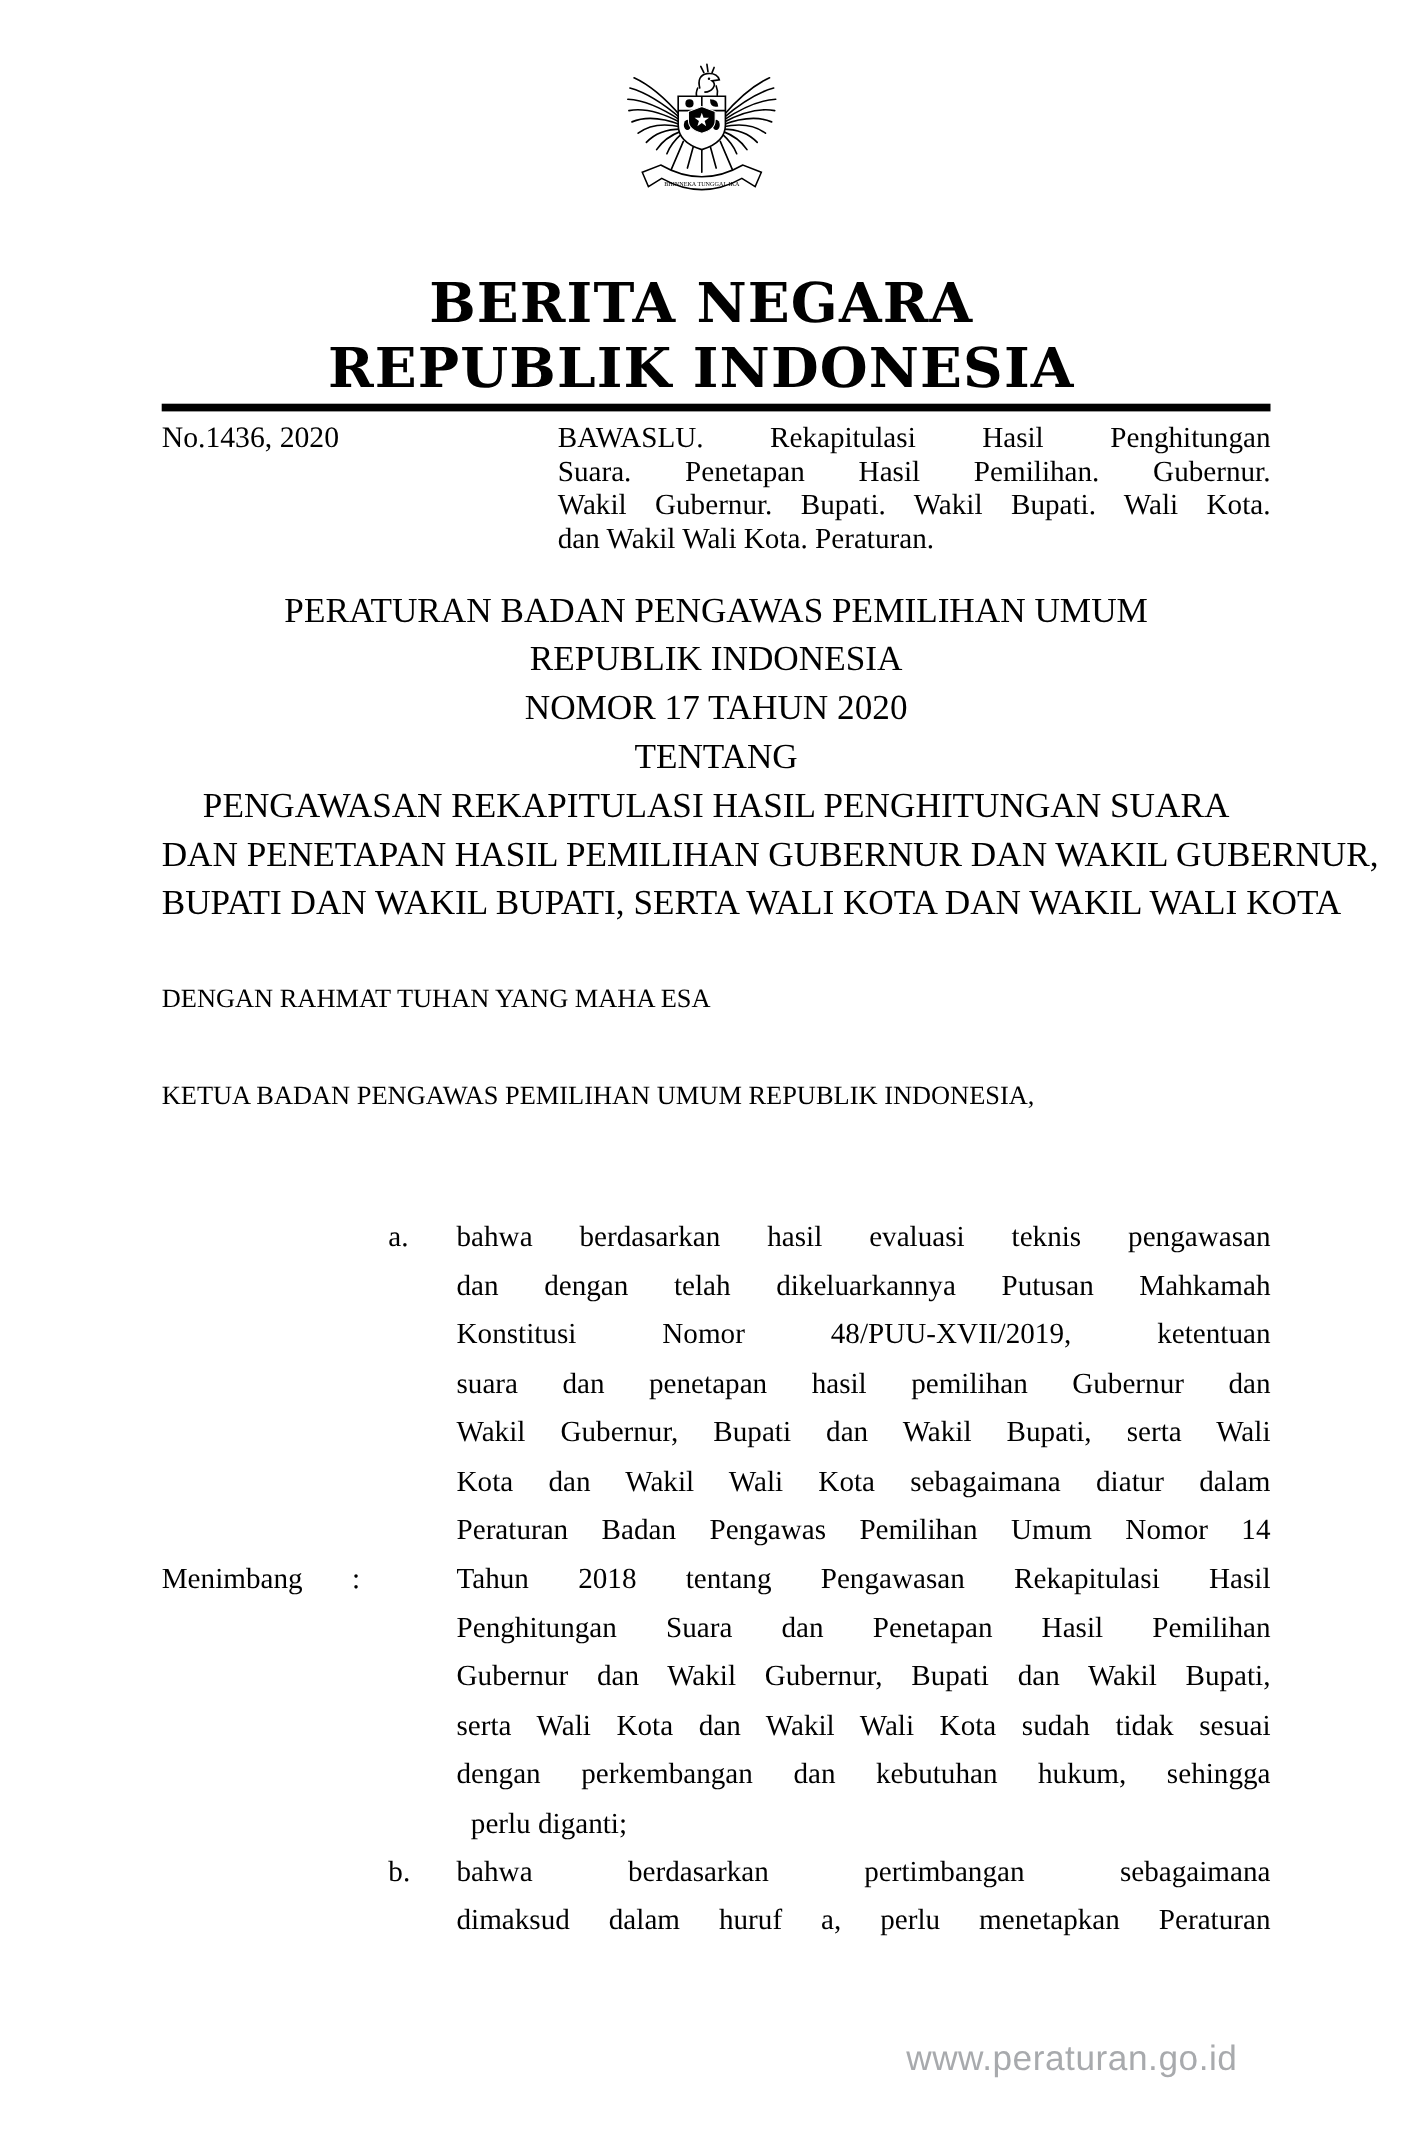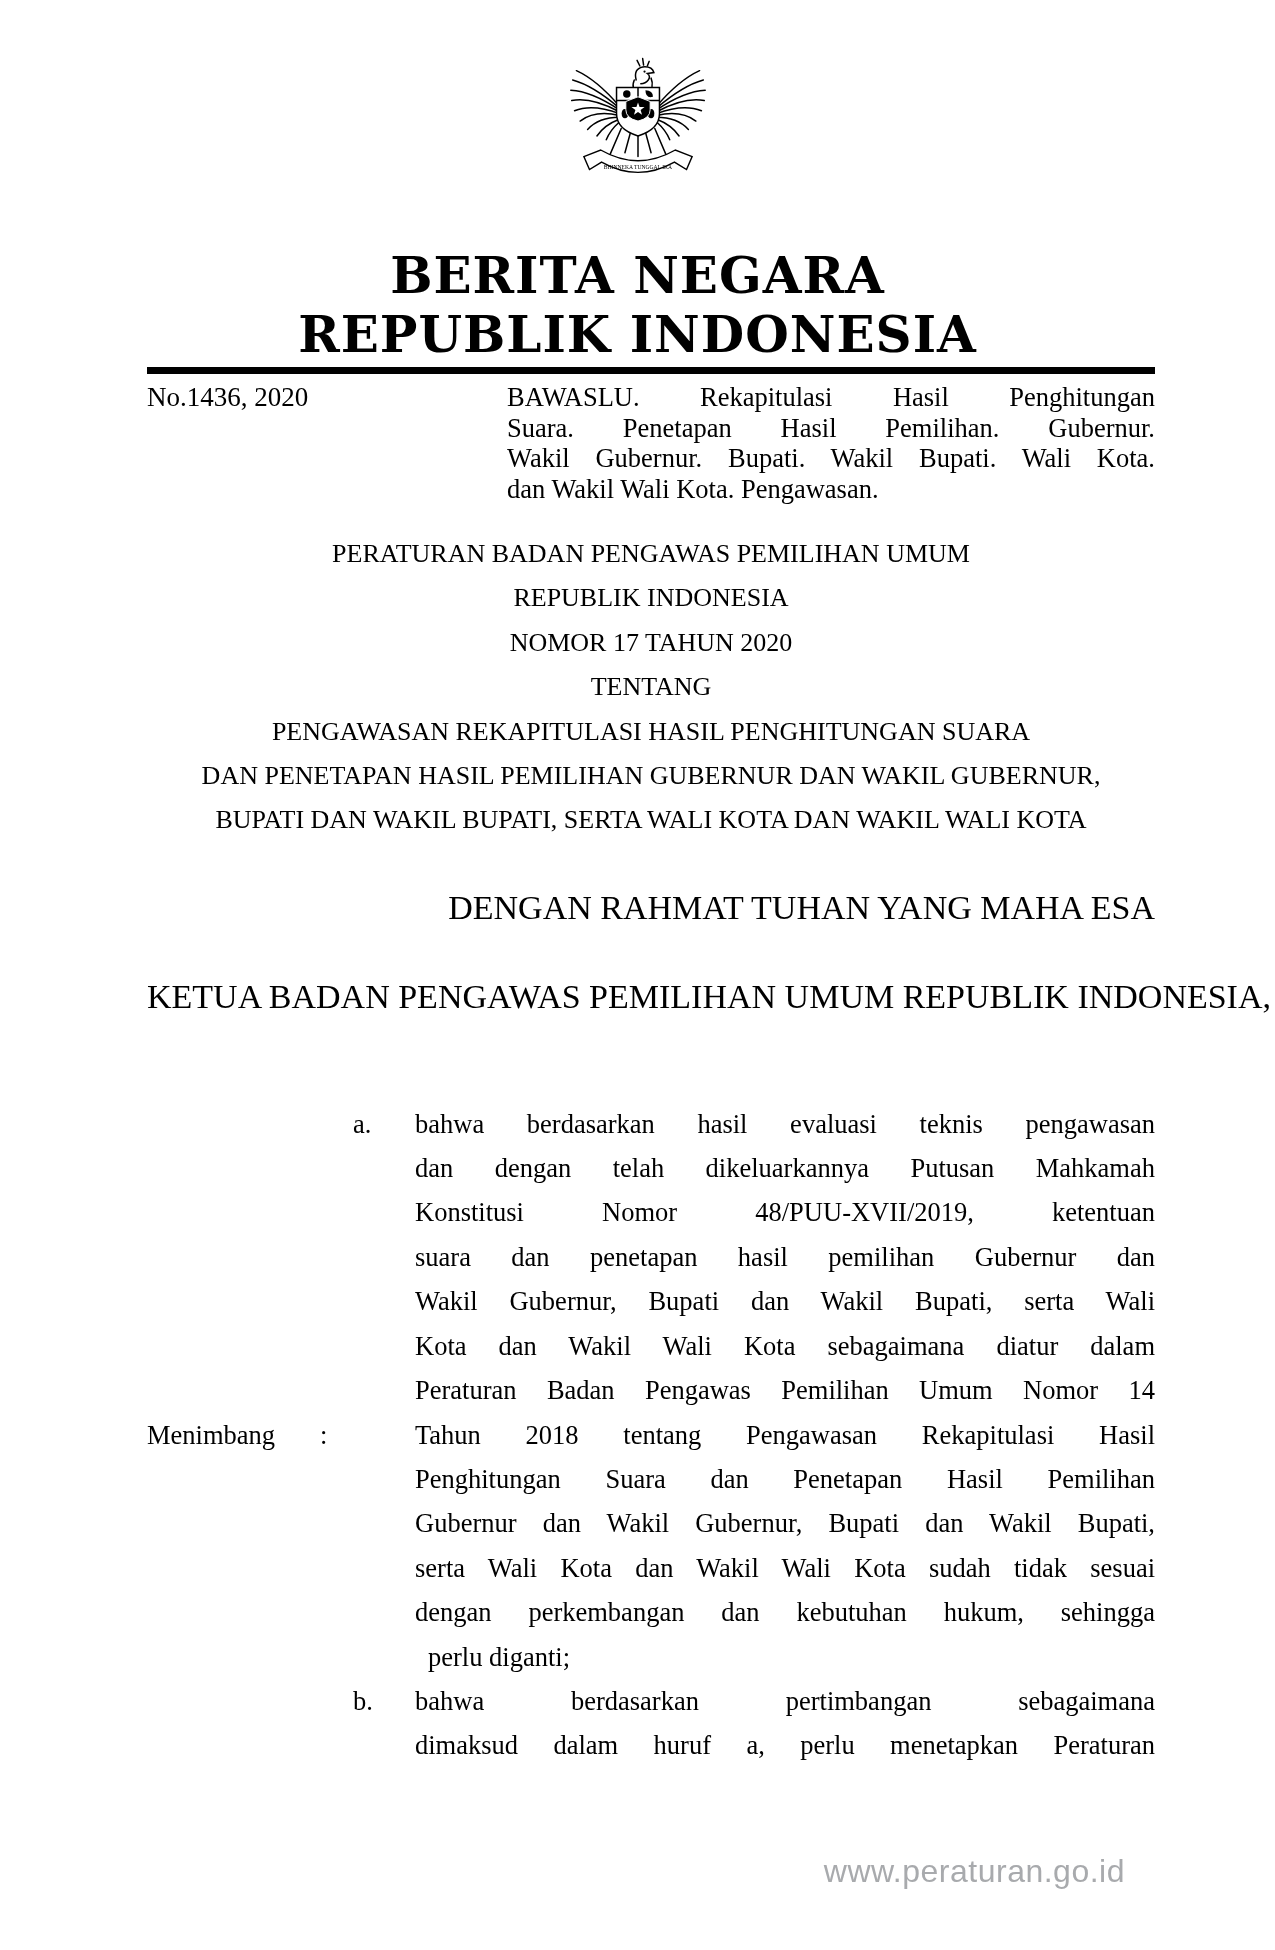--- a/index.html
+++ b/index.html
@@ -21,26 +21,26 @@
   .gazette{
     display:flex;margin:8px 120px 0 147px;
     font-size:27px;line-height:30.5px;
   }
   .gz-num{width:360px;flex:none;}
   .gz-subj{width:648px;flex:none;font-size:26.5px;}
   .gline{white-space:nowrap;text-align:justify;text-align-last:justify;}
   .gline.last{text-align:left;text-align-last:auto;}
   .title-block{
     margin:28px 120px 0 147px;text-align:center;
-    font-size:26px;line-height:44.4px;
+    font-size:32px;line-height:44.4px;
   }
   .tline{white-space:nowrap;}
   .centerline{
-    margin:43px 120px 0 147px;text-align:right;
-    font-size:34px;line-height:44.4px;white-space:nowrap;
+    margin:43px 120px 0 147px;text-align:left;
+    font-size:24px;line-height:44.4px;white-space:nowrap;
   }
   .official{margin-top:45px;}
   .considerans{
     display:flex;margin:82px 120px 0 147px;
     font-size:26.5px;line-height:44.4px;align-items:center;
   }
   .c-label{width:173px;flex:none;}
   .c-colon{width:33px;flex:none;}
   .c-items{width:802px;flex:none;}
   .c-item{display:flex;}
@@ -110,21 +110,21 @@
   </div>
 
   <div class="rule"></div>
 
   <div class="gazette">
     <div class="gz-num">No.1436, 2020</div>
     <div class="gz-subj">
         <div class="gline">BAWASLU. Rekapitulasi Hasil Penghitungan</div>
         <div class="gline">Suara. Penetapan Hasil Pemilihan. Gubernur.</div>
         <div class="gline">Wakil Gubernur. Bupati. Wakil Bupati. Wali Kota.</div>
-        <div class="gline last">dan Wakil Wali Kota. Pengawasan.</div>
+        <div class="gline last">dan Wakil Wali Kota. Peraturan.</div>
       </div>
   </div>
 
   <div class="title-block">
       <div class="tline">PERATURAN BADAN PENGAWAS PEMILIHAN UMUM</div>
       <div class="tline">REPUBLIK INDONESIA</div>
       <div class="tline">NOMOR 17 TAHUN 2020</div>
       <div class="tline">TENTANG</div>
       <div class="tline">PENGAWASAN REKAPITULASI HASIL PENGHITUNGAN SUARA</div>
       <div class="tline">DAN PENETAPAN HASIL PEMILIHAN GUBERNUR DAN WAKIL GUBERNUR,</div>

